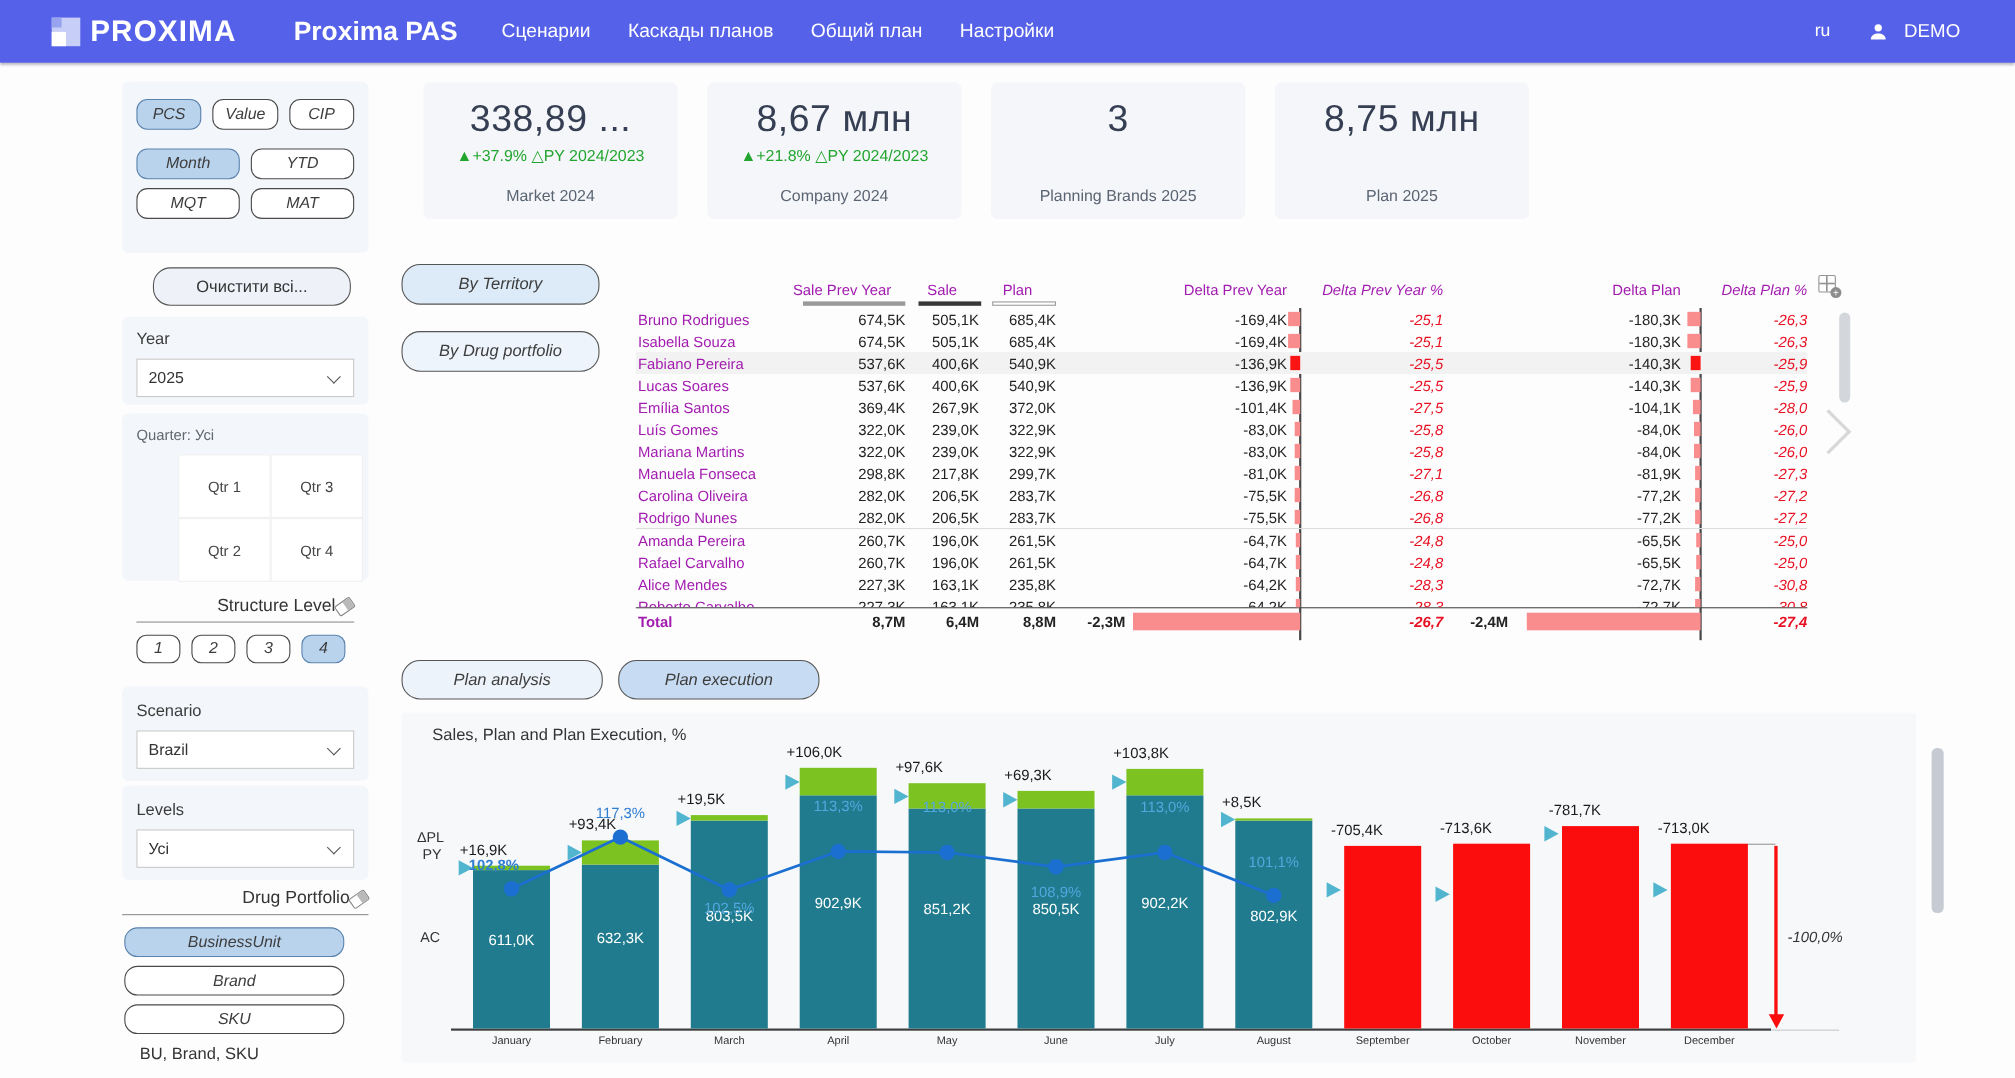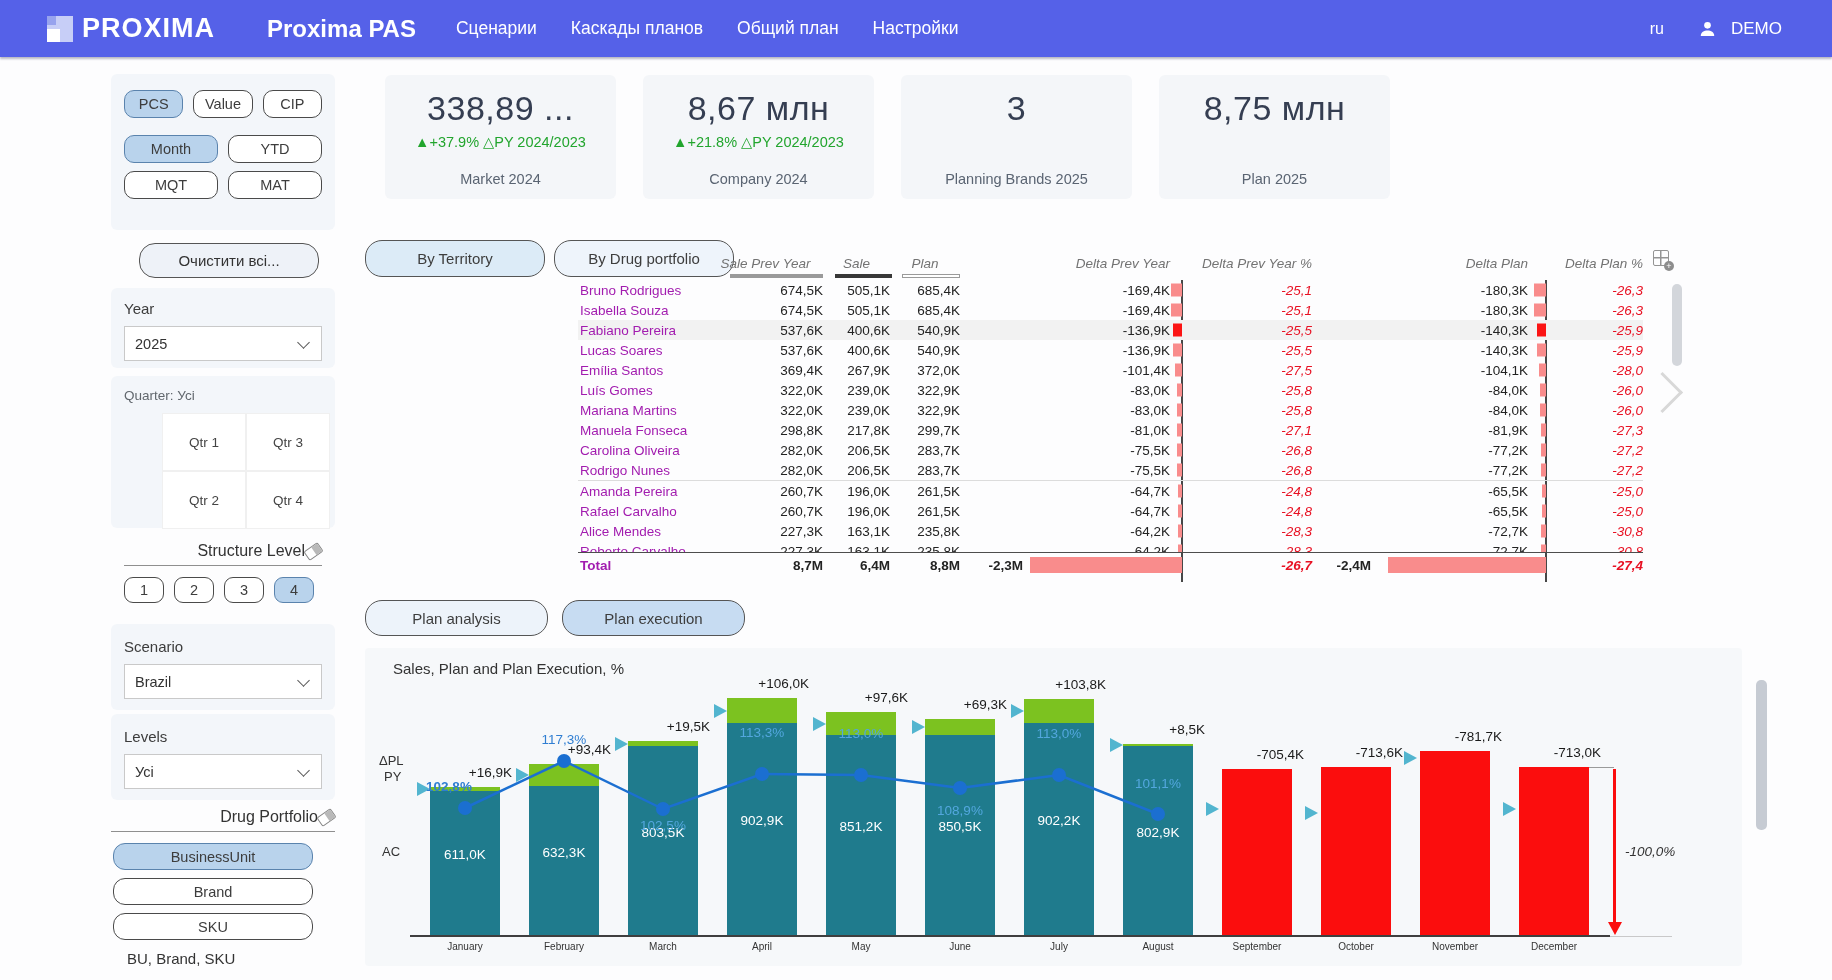--- a/index.html
+++ b/index.html
@@ -16,21 +16,21 @@
   .app-title{color:#fff;font-size:24px;font-weight:700;margin-left:52px;}
   .menu{display:flex;gap:34px;margin-left:40px;}
   .menu-item{color:#fff;font-size:17.5px;cursor:pointer;}
   .nav-right{margin-left:auto;display:flex;align-items:center;gap:34px;padding-right:50px;}
   .lang{color:#fff;font-size:16px;}
   .user{display:flex;align-items:center;gap:14px;color:#fff;font-size:17px;}
   
   .panel{position:absolute;left:111px;width:224px;background:#f3f6fa;border-radius:6px;box-sizing:border-box;}
   .wpanel{position:absolute;left:111px;width:224px;background:transparent;box-sizing:border-box;}
   .btn{border:1.4px solid #4a4a4a;border-radius:10px;background:#fff;color:#3d3d3d;font-size:14.5px;
-       display:flex;align-items:center;justify-content:center;height:28px;cursor:pointer;box-sizing:border-box;}
+       display:flex;align-items:center;justify-content:center;height:28px;cursor:pointer;box-sizing:border-box;font-style:italic;}
   .btn.sel{background:#b9d3ec;border-color:#5a83ad;}
   #panel-units{top:74px;height:156px;padding:16px 13px;}
   .units-grid{display:grid;grid-template-columns:repeat(3,1fr);gap:10px;}
   .period-grid{display:grid;grid-template-columns:1fr 1fr;gap:8px 10px;margin-top:17px;}
   #clear-btn{position:absolute;left:139px;top:243px;width:178px;height:33px;border-radius:16px;
              background:#eef2f8;border:1.4px solid #555;font-size:15px;color:#333;display:flex;
              align-items:center;justify-content:center;cursor:pointer;}
   .side-label{font-size:15px;color:#3c3c3c;}
   .side-sublabel{font-size:13.5px;color:#61676d;}
   .select{margin-top:9px;height:33px;background:#fff;border:1px solid #c9c9c9;display:flex;
@@ -57,28 +57,28 @@
   .portfolio-grid .btn{height:27px;border-radius:12px;}
   #sidebar-footer{position:absolute;left:127px;top:950px;font-size:15px;color:#333;}
   
   .kpi-row{position:absolute;left:385px;top:75px;display:flex;gap:27px;}
   .kpi-card{width:231px;height:124px;background:#f4f6f9;border-radius:6px;display:flex;flex-direction:column;
             align-items:center;padding-top:14px;box-sizing:border-box;}
   .kpi-value{font-size:34px;color:#353e52;letter-spacing:.5px;}
   .kpi-delta{min-height:22px;margin-top:6px;font-size:14.5px;color:#22a52e;}
   .kpi-caption{margin-top:auto;margin-bottom:12px;font-size:14.5px;color:#5a6472;}
   
-  .view-btns{position:absolute;left:365px;top:240px;display:flex;flex-direction:row;gap:9px;text-align:center;}
+  .view-btns{position:absolute;left:365px;top:240px;display:flex;flex-direction:column;gap:24px;text-align:center;}
   .view-btns .btn{width:180px;height:37px;border-radius:17px;font-size:15px;border-color:#555;background:#eef4fb;}
   .view-btns .btn.sel{background:#dcebf7;}
   .table-wrap{position:absolute;left:578px;top:252px;width:1065px;height:330px;font-size:13.5px;}
   .thead,.trow{display:grid;grid-template-columns:130px 115px 67px 70px 210px 13px 129px 216px 19px 96px;
                align-items:center;height:22px;}
   .trow{height:20px;}
-  .thead .cell{color:#737373;font-style:italic;}
+  .thead .cell{color:#a21caf;}
   .c-center{text-align:center;}
   .c-right{text-align:right;}
   .c-italic{font-style:italic;}
   .underlines{position:relative;height:6px;}
   .ul{position:absolute;top:0;height:4px;}
   #ul-saleprev{left:152px;width:93px;background:#9a9a9a;}
   #ul-sale{left:257px;width:57px;background:#383838;}
   #ul-plan{left:324px;width:58px;background:#fff;border:1px solid #9a9a9a;box-sizing:border-box;}
   #rows{position:relative;height:272px;overflow:hidden;z-index:1;}
   .cell.name{color:#a21caf;padding-left:2px;}
@@ -107,21 +107,21 @@
   .chart-btns .btn{width:183px;height:36px;border-radius:17px;font-size:15px;border-color:#555;background:#edf3fa;}
   .chart-btns .btn.sel{background:#c7dcf2;}
   .chart-card{position:absolute;left:365px;top:648px;width:1377px;height:318px;background:#f6f8fa;border-radius:4px;}
   .chart-title{position:absolute;left:28px;top:12px;font-size:15px;color:#333;}
   .plot{position:absolute;inset:0;}
   .plot .abs{position:absolute;box-sizing:border-box;}
   .bar-teal{background:#1f7b8d;z-index:1;}
   .bar-green{background:#7cc220;z-index:1;}
   .bar-red{background:#fb0d0d;z-index:1;}
   .bar-label{color:#fff;font-size:13.5px;text-align:center;z-index:3;}
-  .delta-label{color:#1a1a1a;font-size:13.5px;text-align:right;z-index:3;}
+  .delta-label{color:#1a1a1a;font-size:13.5px;text-align:left;z-index:3;}
   .pct-label{font-size:13.5px;text-align:center;z-index:4;color:#53a7de;}
   .pct-label.dark{color:#2f7ed2;}
   .x-label{font-size:10px;color:#333;text-align:center;}
   .tri{width:0;height:0;border-left:13px solid #52b5cf;border-top:7px solid transparent;
        border-bottom:7px solid transparent;z-index:2;}
   .line-svg{position:absolute;left:0;top:0;z-index:2;pointer-events:none;}
   .axis-x{position:absolute;left:45px;top:287px;width:1200px;height:2px;background:#3f3f3f;}
   .axis-x-ext{position:absolute;left:1245px;top:288px;width:62px;height:1px;background:#c9c9c9;}
   .yl{position:absolute;font-size:13px;color:#333;}
   .connector{background:#9a9a9a;z-index:2;}

